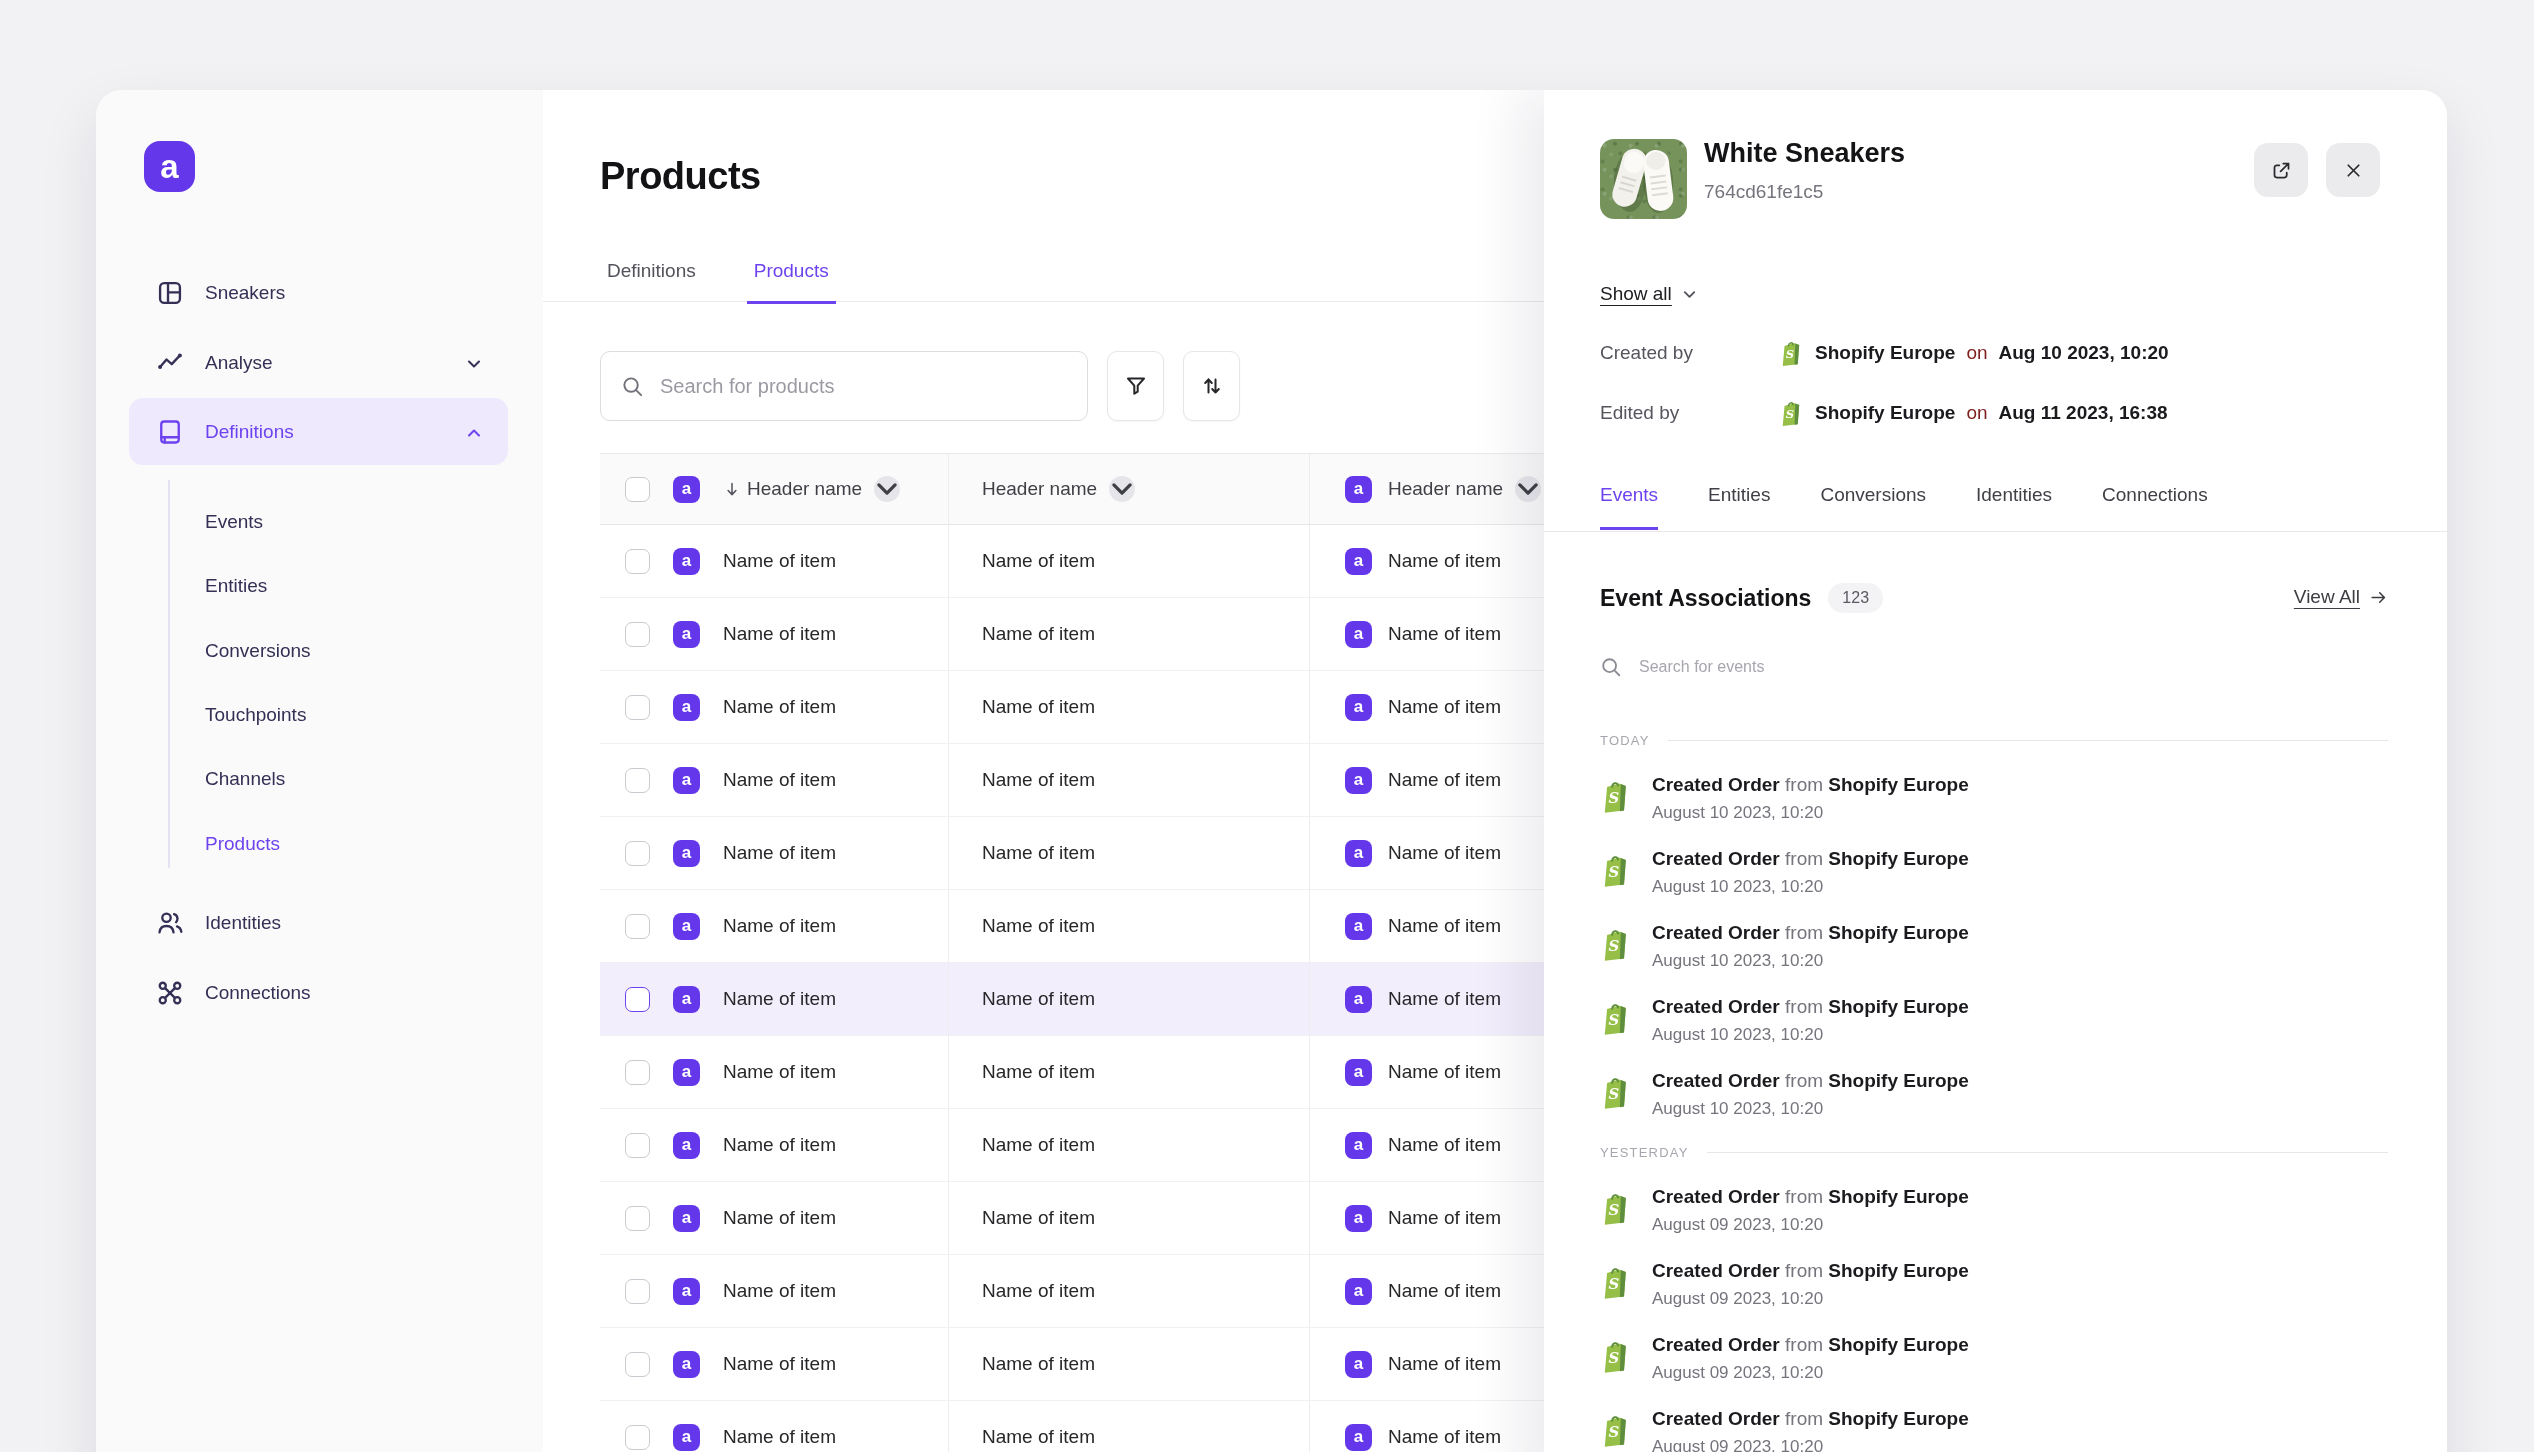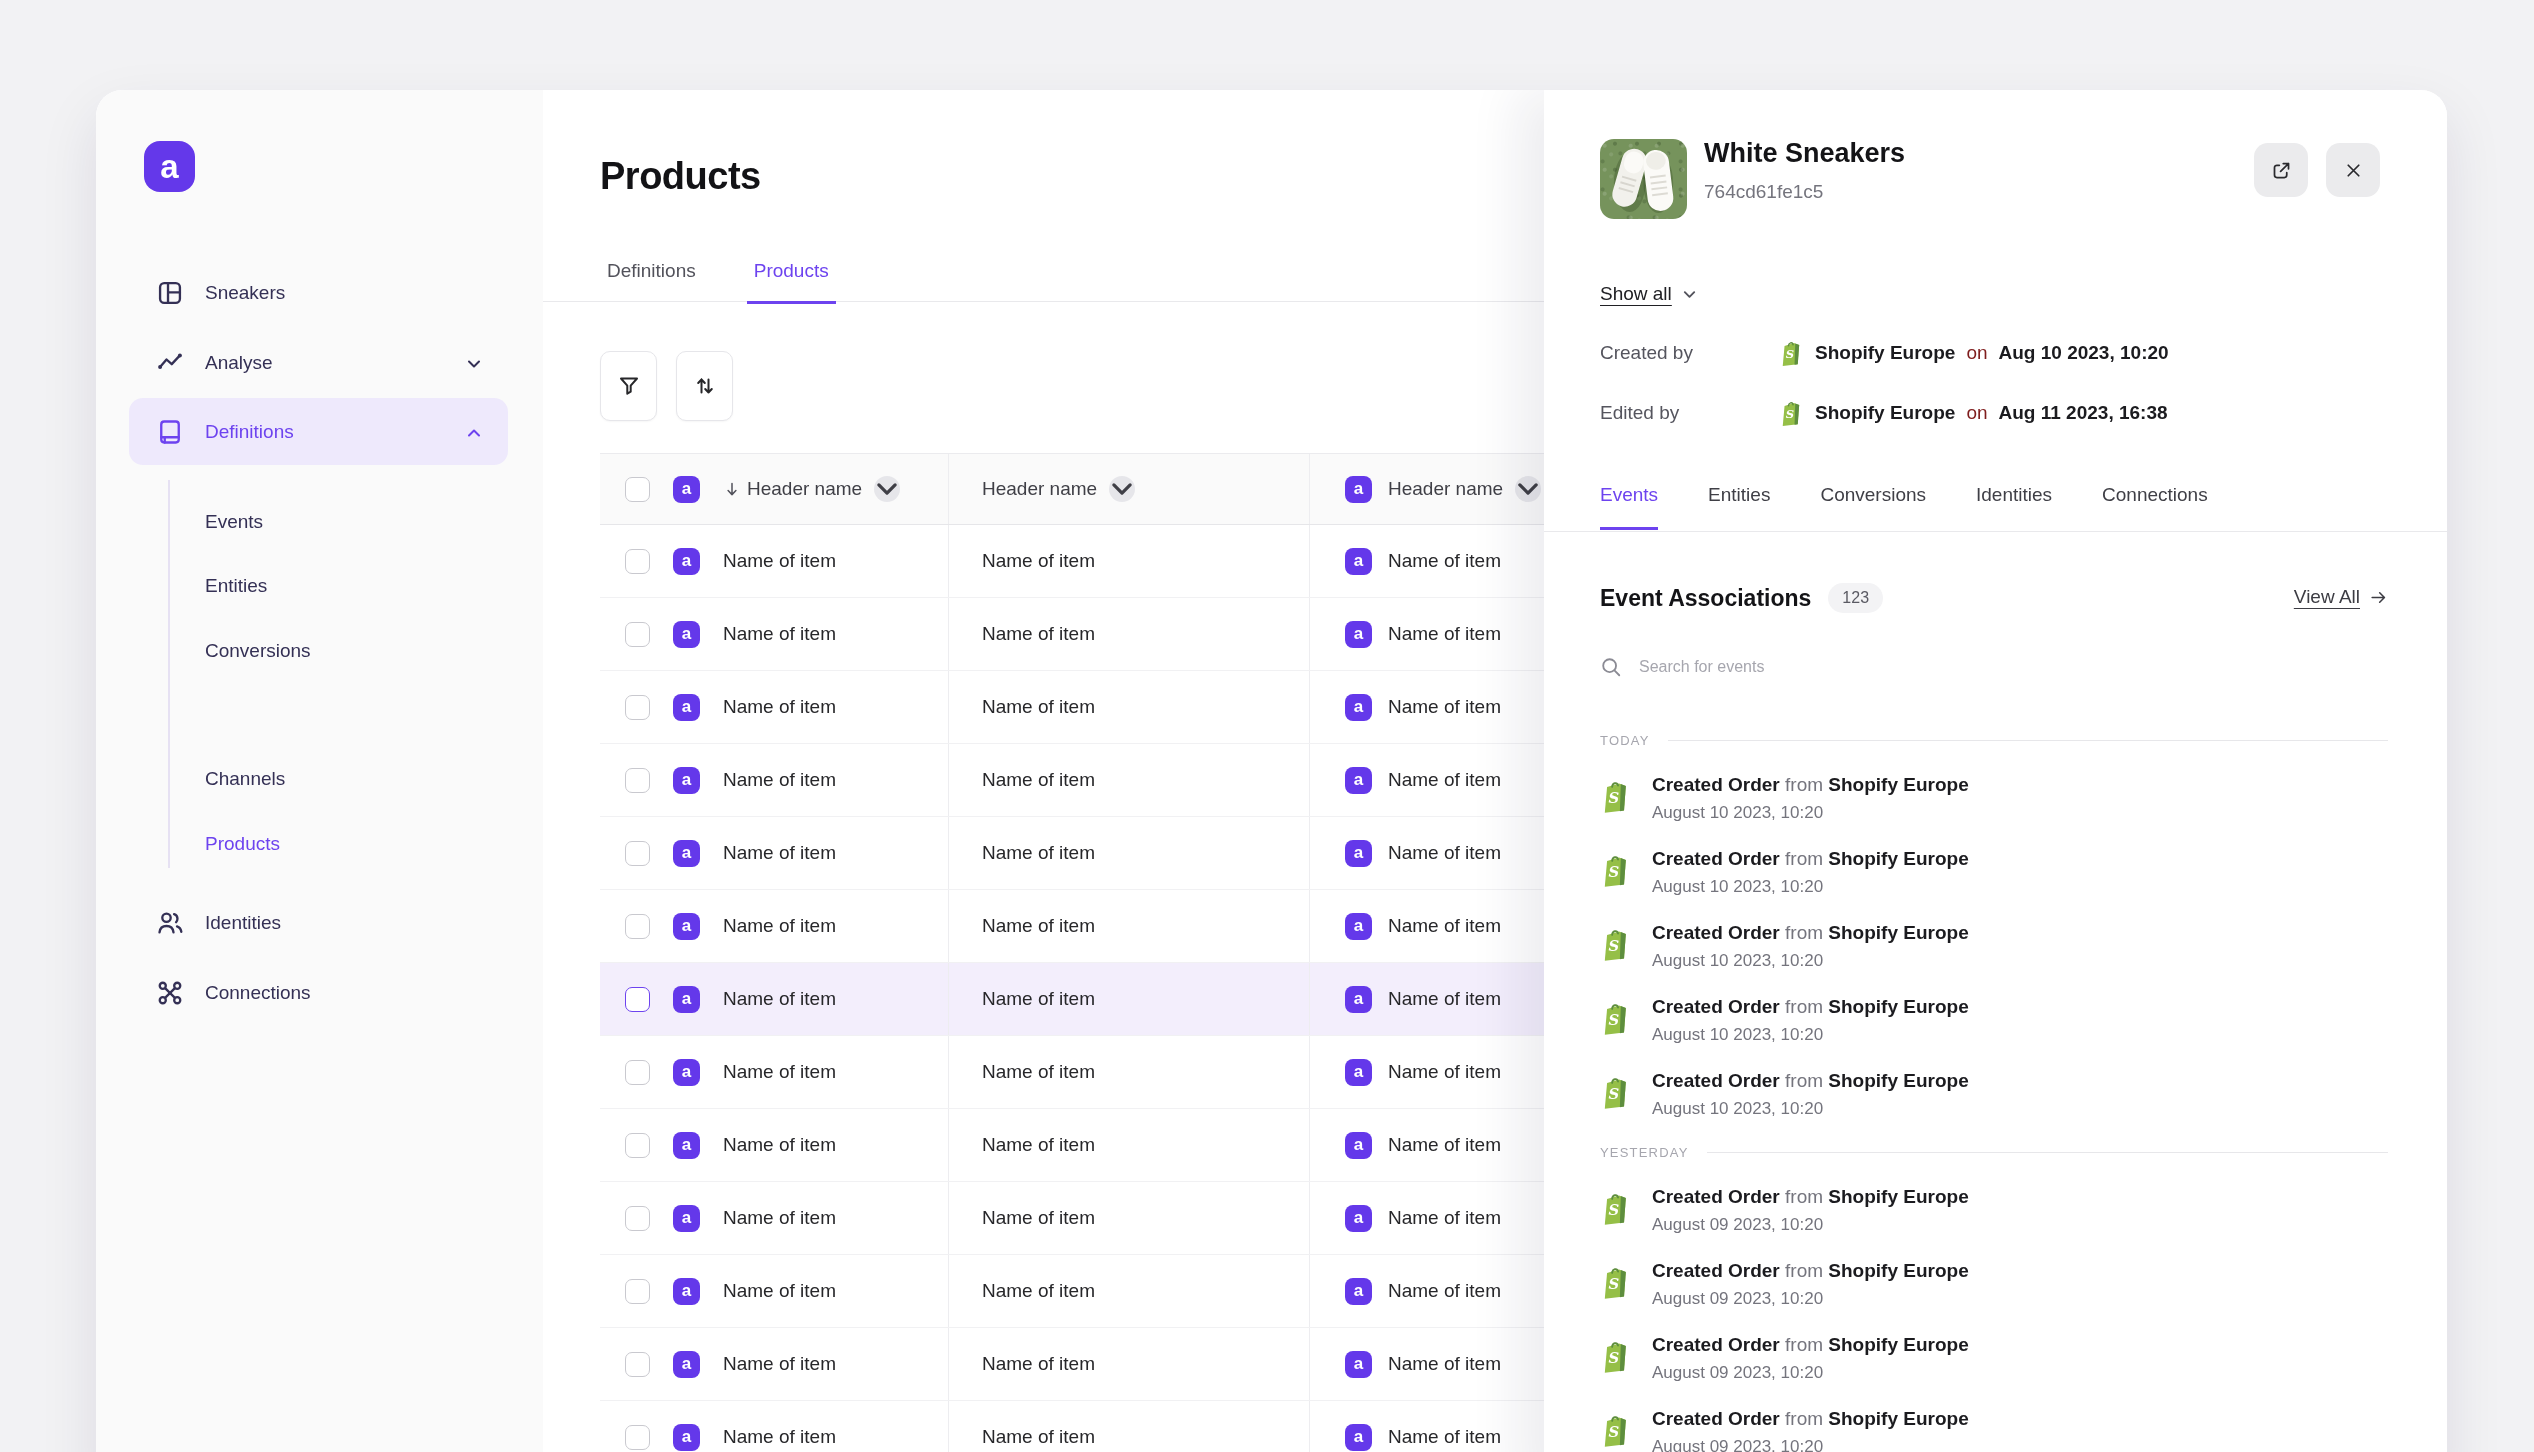--- a/index.html
+++ b/index.html
@@ -185,20 +185,23 @@
         </div>
         <div class="nav-item nav-sub" style="top: 414px;">
           <span class="nlabel">Events</span>
         </div>
         <div class="nav-item nav-sub" style="top: 478px;">
           <span class="nlabel">Entities</span>
         </div>
         <div class="nav-item nav-sub" style="top: 543px;">
           <span class="nlabel">Conversions</span>
         </div>
+        <div class="nav-item nav-sub" style="top: 607px;">
+          <span class="nlabel">Touchpoints</span>
+        </div>
         <div class="nav-item nav-sub" style="top: 671px;">
           <span class="nlabel">Channels</span>
         </div>
         <div class="nav-item nav-sub active" style="top: 736px;">
           <span class="nlabel">Products</span>
         </div>
         <div class="nav-item" style="top: 815px;">
           <span class="nicon"><svg class="stroke" viewBox="0 0 24 24" style="width:100%;height:100%">
               <circle cx="9" cy="7.5" r="3.6"></circle>
               <path d="M3 20c.4-3.4 2.8-5.4 6-5.4s5.6 2 6 5.4M15.5 4.4c1.7.5 2.9 2 2.9 3.9 0 1.2-.5 2.2-1.2 3M18 14.9c2 .7 3.4 2.3 3.7 4.6"></path>
@@ -221,20 +224,27 @@
 
   <section class="main">
     <h1 class="page-title">Products</h1>
     <div class="tabs-divider"></div>
     <div class="tabbar" id="main-tabbar">
         <div class="tab">Definitions</div>
         <div class="tab active">Products</div>
       </div>
 
     <div class="toolbar">
+      <div class="searchbox">
+        <svg class="sicon stroke" viewBox="0 0 24 24">
+            <circle cx="10.5" cy="10.5" r="7"></circle>
+            <line x1="16" y1="16" x2="21" y2="21"></line>
+          </svg>
+        <input type="text" placeholder="Search for products" style="">
+      </div>
       <button class="tool-btn">
         <svg class="stroke" viewBox="0 0 24 24">
             <path d="M4 4.5h16l-6.3 7.2v6l-3.4 2v-8z"></path>
           </svg>
       </button>
       <button class="tool-btn">
         <svg class="stroke" viewBox="0 0 24 24">
             <path d="M8.5 18.5v-13M8.5 5.5 5.2 9M8.5 5.5 11.8 9M15.5 5.5v13M15.5 18.5 12.2 15M15.5 18.5l3.3-3.5"></path>
           </svg>
       </button>

